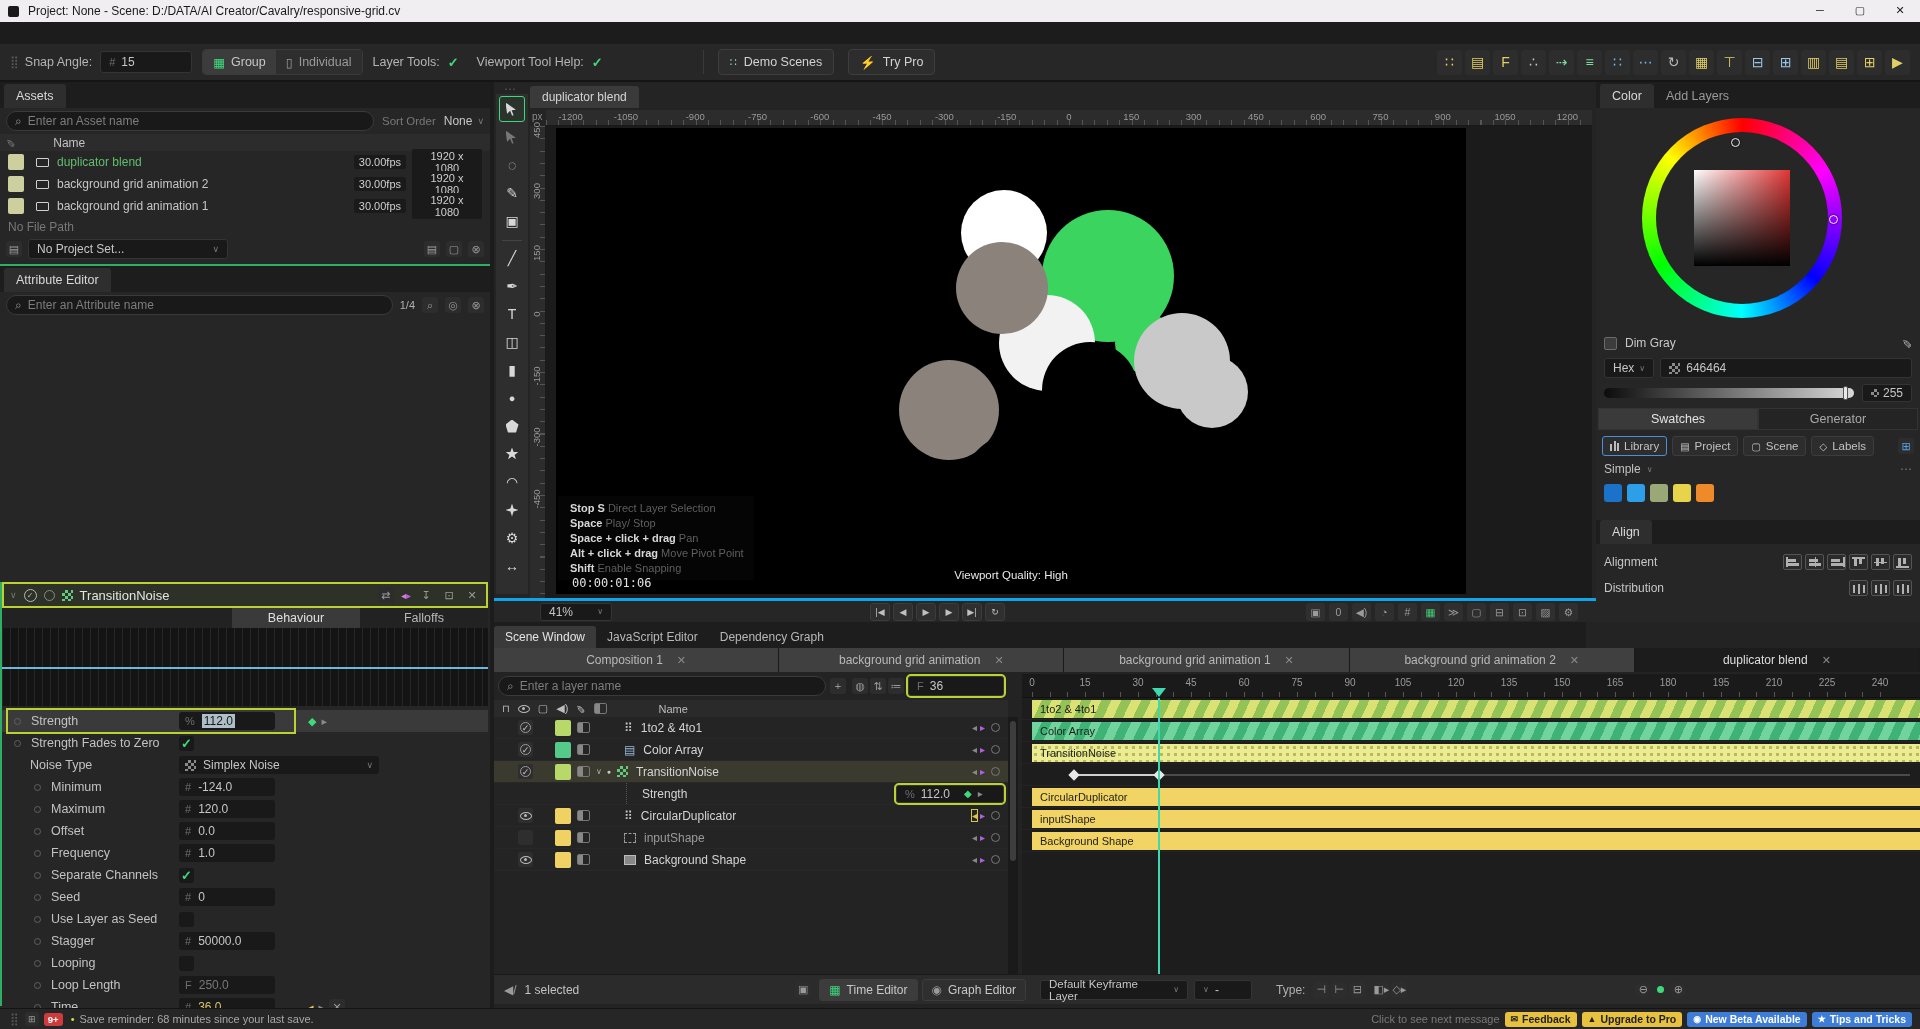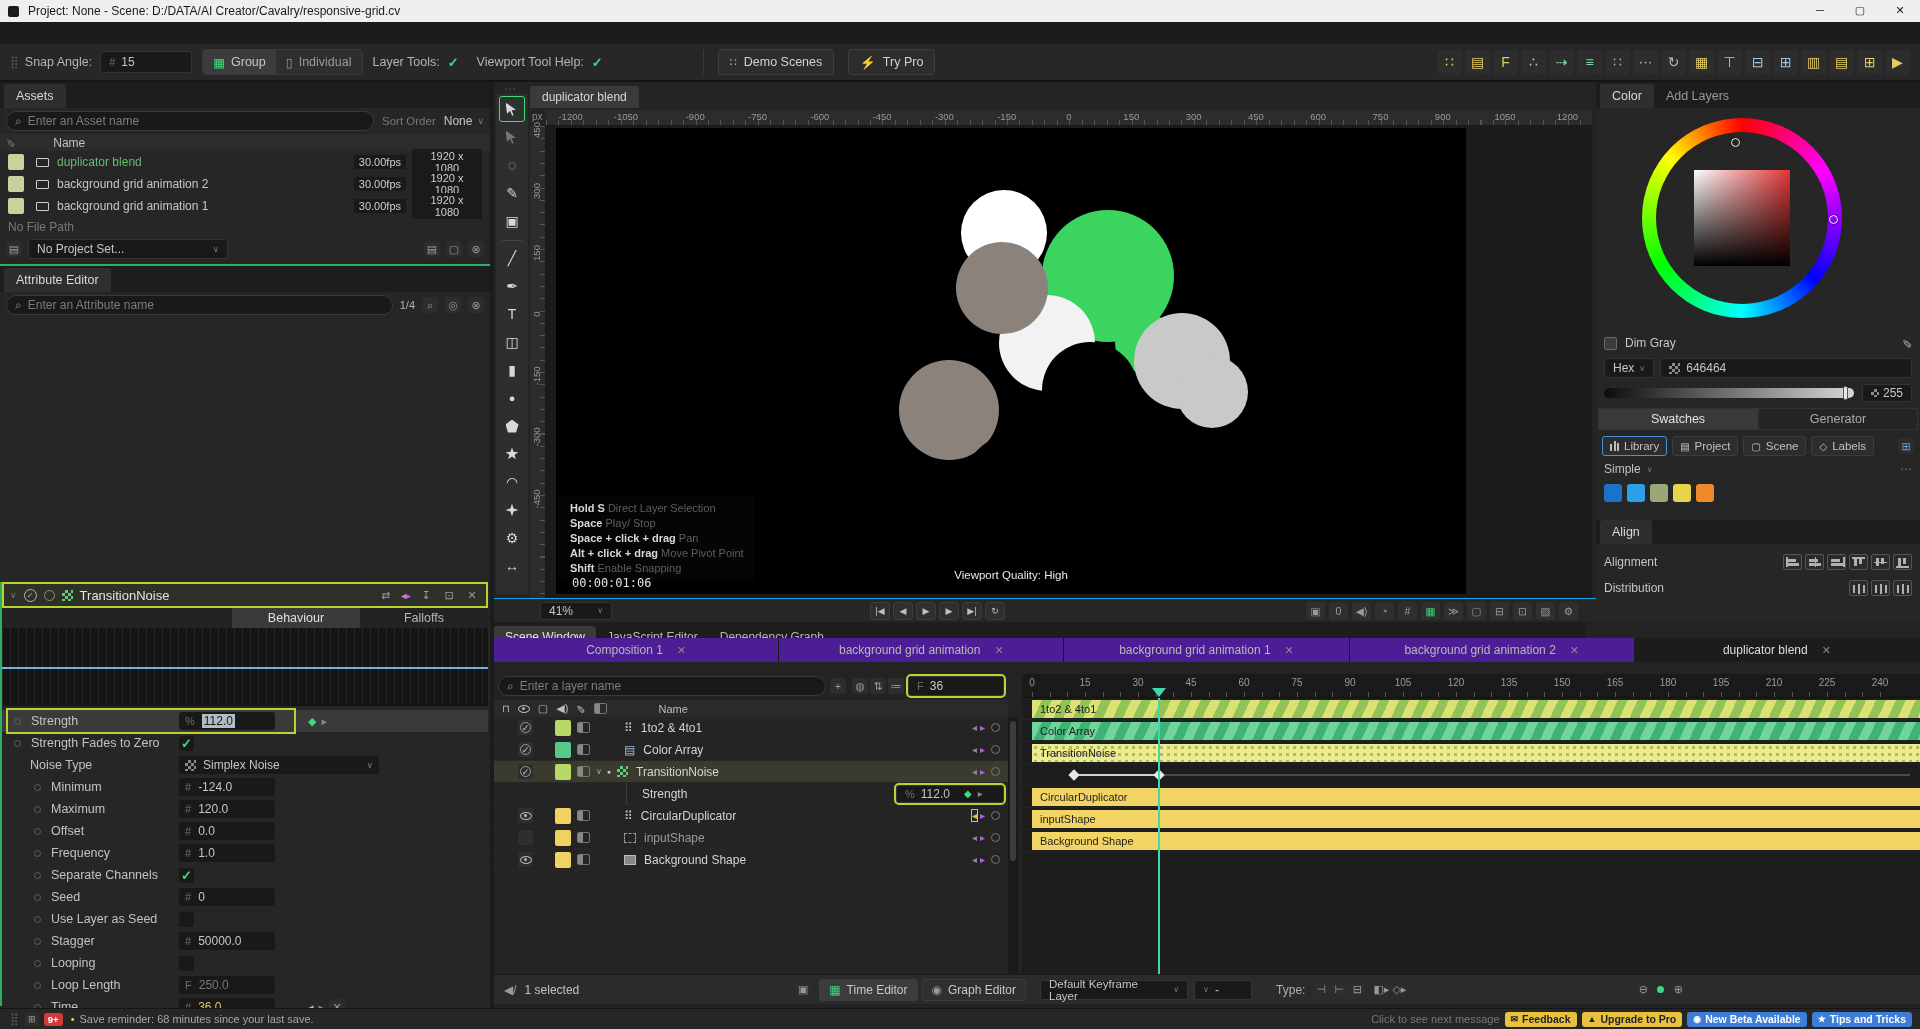--- a/index.html
+++ b/index.html
@@ -80,21 +80,21 @@
 .vlab{position:absolute;left:1px;font-size:9.5px;color:#9a9a9a;writing-mode:vertical-rl;transform:rotate(180deg) translateY(50%)}
 .canvas{position:absolute;left:52px;top:44px;width:1046px;height:472px;background:#1b1b1b;overflow:hidden}
 .comp{position:absolute;left:10px;top:2px;width:910px;height:466px;background:#000}
 .circ{position:absolute;border-radius:50%}
 .overlay{position:absolute;left:12px;top:370px;width:196px;height:84px;background:rgba(10,10,10,0.55)}
 .sline{position:absolute;font-size:11px;white-space:nowrap}
 .sline b{color:#d8d8d8;font-weight:bold}
 .sline span{color:#5f5f5f}
 .tcode{position:absolute;left:26px;top:450px;font-size:12px;color:#e2e2e2;font-family:"DejaVu Sans Mono",monospace}
 .vq{position:absolute;left:10px;top:443px;width:910px;text-align:center;font-size:11.5px;color:#e8e8e8}
-.vpbar{position:absolute;left:0;top:516px;width:1102px;height:24px;background:#262626;border-top:1px solid #0ea5e9;display:flex;align-items:center}
+.vpbar{position:absolute;left:0;top:516px;width:1102px;height:24px;background:#262626;border-top:3px solid #0ea5e9;display:flex;align-items:center}
 .transport{position:absolute;left:376px;display:flex;gap:3px}
 .trbtn{min-width:20px;height:18px;background:#2f2f2f;border:1px solid #3c3c3c;border-radius:3px;display:flex;align-items:center;justify-content:center;font-size:9px;color:#c0c0c0;padding:0 3px}
 .vicons{position:absolute;right:18px;display:flex;gap:4px}
 .vicon{min-width:19px;height:18px;background:#2f2f2f;border-radius:3px;display:flex;align-items:center;justify-content:center;font-size:10.5px;color:#9a9a9a;padding:0 2px}
 
 .rp{left:1596px;top:82px;width:324px;height:540px;background:#262626}
 .ring{position:absolute;left:46px;top:36px;width:200px;height:200px;border-radius:50%;background:conic-gradient(from 0deg,#f00,#f0f 60deg,#00f 130deg,#0ff 180deg,#0f0 240deg,#ff0 310deg,#f00)}
 .ring-hole{position:absolute;left:14px;top:14px;width:172px;height:172px;border-radius:50%;background:#262626}
 .svsq{position:absolute;left:98px;top:88px;width:96px;height:96px;background:linear-gradient(to bottom,rgba(0,0,0,0) 0%,#000 100%),linear-gradient(to right,#fff,#e03535)}
 .seldot{position:absolute;width:9px;height:9px;border:1.5px solid #eee;border-radius:50%;box-shadow:0 0 2px #000}
@@ -109,21 +109,21 @@
 .alic{width:19px;height:16px;border:1px solid #555;border-radius:2px;background:#2b2b2b;position:relative;margin-left:3px}
 .alic i{position:absolute;background:#b0b0b0}
 .distic{width:19px;height:16px;border:1px solid #555;border-radius:2px;background:#2b2b2b;margin-left:3px;
  background-image:linear-gradient(#b0b0b0,#b0b0b0),linear-gradient(#b0b0b0,#b0b0b0),linear-gradient(#b0b0b0,#b0b0b0);
  background-size:2px 8px,2px 10px,2px 8px;background-position:3px 4px,8px 3px,13px 4px;background-repeat:no-repeat}
 
 .tl{left:494px;top:622px;width:1426px;height:386px;background:#232323}
 .tl-tabs{position:absolute;left:0;top:0;height:26px;display:flex;align-items:flex-end;background:#1d1d1d;width:1092px}
 .tl-tab{height:22px;display:flex;align-items:center;padding:0 11px;font-size:12px;color:#b8b8b8}
 .tl-tab.on{background:#3a3a3a;color:#e4e4e4;border-radius:3px 3px 0 0}
-.ctabs{position:absolute;left:0;top:16px;width:1426px;height:24px;background:#4c1d95;display:flex}
+.ctabs{position:absolute;left:0;top:26px;width:1426px;height:24px;background:#404040;display:flex}
 .ctab{flex:1;display:flex;align-items:center;justify-content:center;gap:14px;font-size:12px;color:#b8b8b8;border-right:1px solid #1a1a1a}
 .ctab.on{background:#1c1c1c;color:#dedede}
 .ctab .x{color:#8a8a8a;font-size:11px}
 .tl-toolrow{position:absolute;left:0;top:52px;width:514px;height:24px;display:flex;align-items:center;background:#232323}
 .lhdr{position:absolute;left:0;top:78px;width:514px;height:17px;background:#2a2a2a;display:flex;align-items:center;font-size:11px;color:#bdbdbd}
 .lrow{position:absolute;left:0;width:514px;height:22px;display:flex;align-items:center;border-bottom:1px solid #282828;background:#242424}
 .lrow.sel{background:#3a3a2e}
 .lrow .name{font-size:12px;color:#d4d4d4}
 .togglebox{width:15px;height:15px;background:#2e2e2e;border-radius:2px;display:flex;align-items:center;justify-content:center}
 .eyeic{width:12px;height:8px;border:1.2px solid #b8b8b8;border-radius:50%;position:relative}
@@ -537,21 +537,21 @@
           <div class="circ" style="left: 620px; top: 228px; width: 72px; height: 72px; background: rgb(201, 201, 201);"></div>
           <div class="circ" style="left: 486px; top: 214px; width: 96px; height: 96px; background: rgb(0, 0, 0);"></div>
           <div class="circ" style="left: 343px; top: 232px; width: 100px; height: 100px; background: rgb(138, 130, 123);"></div>
           <div class="circ" style="left: 449px; top: 267px; width: 90px; height: 90px; background: rgb(0, 0, 0);"></div>
           <div class="circ" style="left: 406px; top: 306px; width: 108px; height: 108px; background: rgb(0, 0, 0);"></div>
         </div>
       <div class="overlay"></div>
       <div id="shortcut-lines"></div>
       <div class="tcode">00:00:01:06</div>
       <div class="vq">Viewport Quality: High</div>
-    <div class="sline" style="left: 24px; top: 376px;"><b>Hold S</b><span> Direct Layer Selection</span></div>
+    <div class="sline" style="left: 24px; top: 376px;"><b>Stop S</b><span> Direct Layer Selection</span></div>
         <div class="sline" style="left: 24px; top: 391px;"><b>Space</b><span> Play/ Stop</span></div>
         <div class="sline" style="left: 24px; top: 406px;"><b>Space + click + drag</b><span> Pan</span></div>
         <div class="sline" style="left: 24px; top: 421px;"><b>Alt + click + drag</b><span> Move Pivot Point</span></div>
         <div class="sline" style="left: 24px; top: 436px;"><b>Shift</b><span> Enable Snapping</span></div>
       </div>
     <div class="vpbar">
       <span class="chip" style="width:72px;height:18px;margin-left:46px;justify-content:space-between">
         <span>41%</span>
           <span class="dim" style="font-size:8px">∨</span>
       </span>

